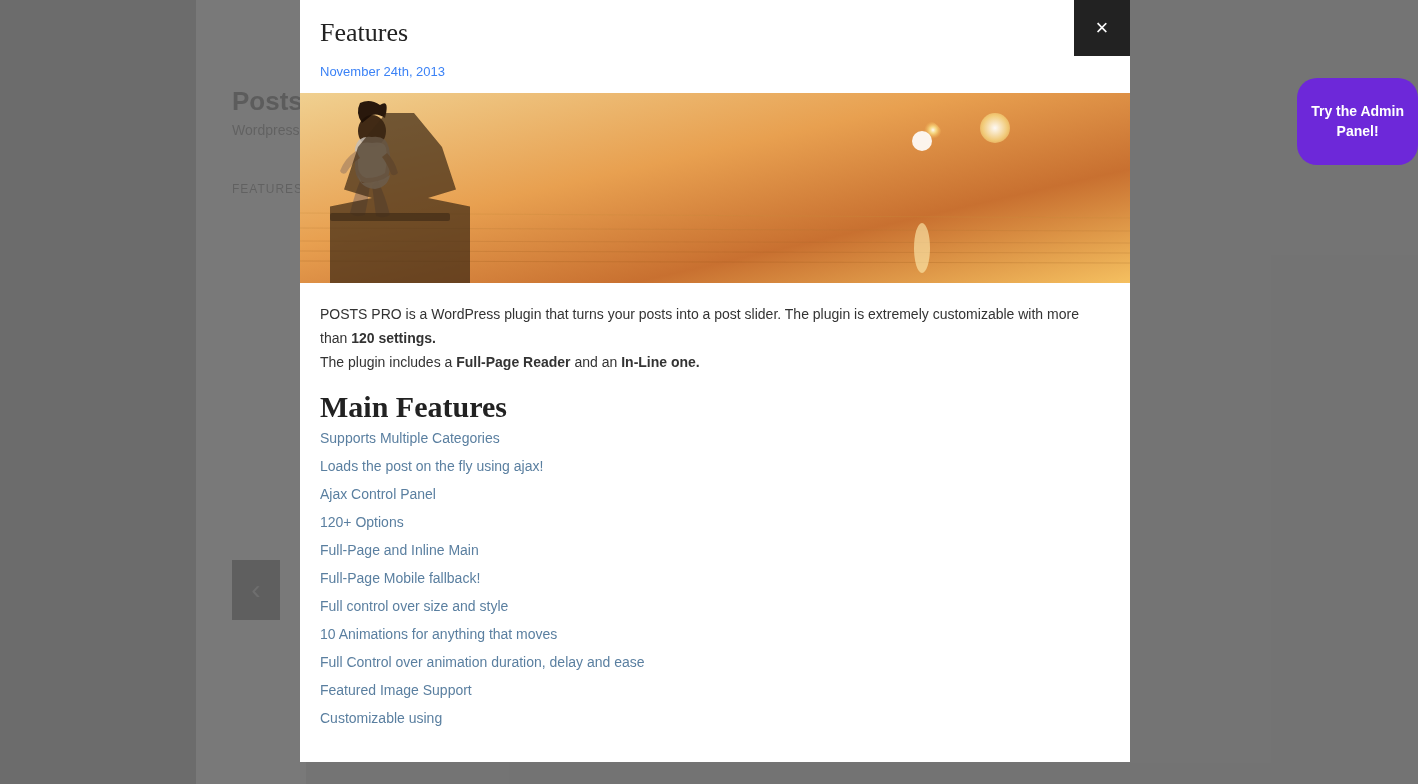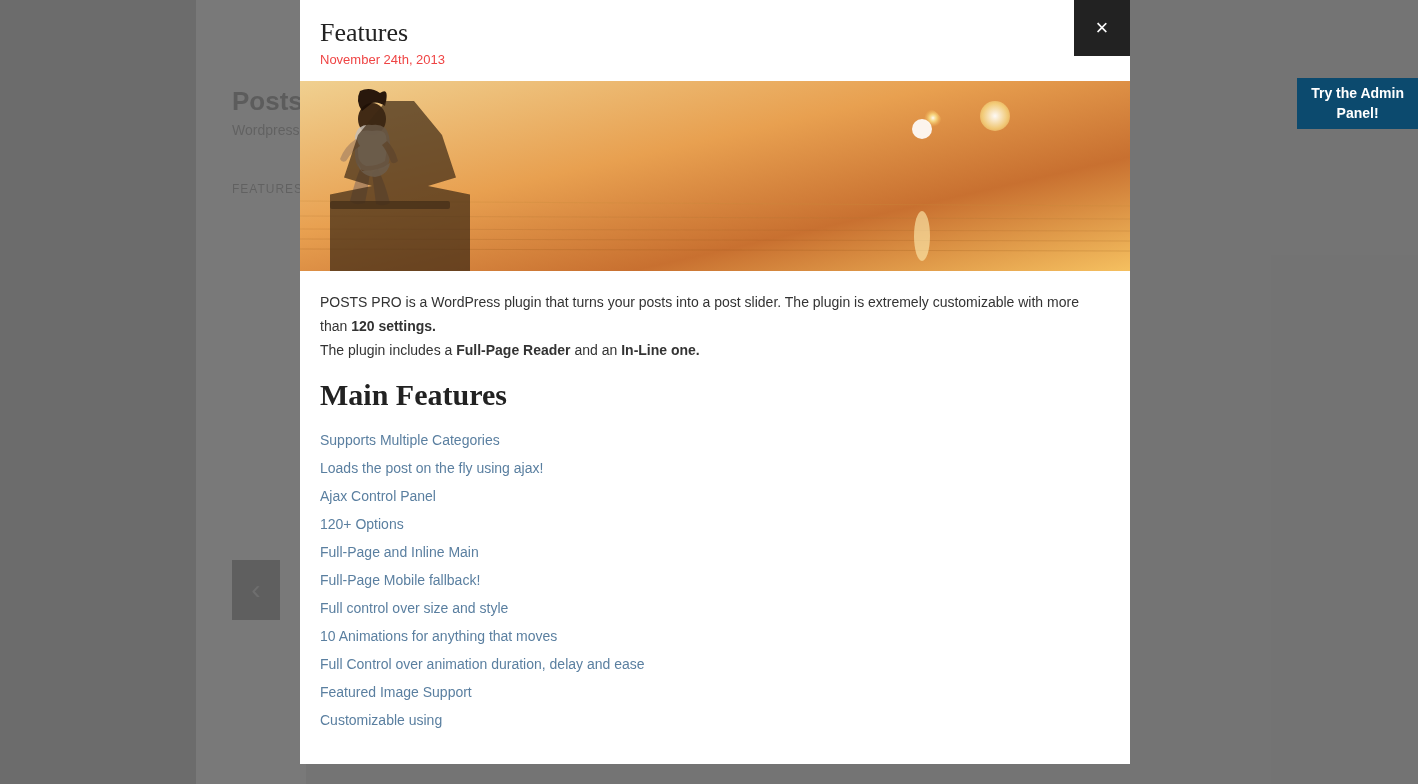--- a/index.html
+++ b/index.html
@@ -98,29 +98,30 @@
       content: '‹';
       color: #aaa;
       font-size: 28px;
     }
 
     
     .try-admin-btn {
       position: absolute;
       right: 0;
       top: 78px;
-      background: #0c4a6e;
+      background: #6d28d9;
       color: white;
-      padding: 6px 14px;
+      padding: 24px 14px;
       font-size: 14px;
       font-weight: bold;
       z-index: 10;
       cursor: pointer;
       text-align: center;
       line-height: 1.4;
+      border-radius: 20px;
     }
 
     
     .modal {
       position: absolute;
       left: 300px;
       top: 0;
       width: 830px;
       background: white;
       z-index: 5;
@@ -137,22 +138,22 @@
 
     .modal-title {
       font-size: 26px;
       font-weight: normal;
       color: #222;
       font-family: Georgia, serif;
     }
 
     .modal-date {
       font-size: 13px;
-      color: #ef4444;
-      margin-top: 4px;
+      color: #3b82f6;
+      margin-top: 16px;
     }
 
     
     .close-btn {
       position: absolute;
       top: 0;
       right: 0;
       width: 56px;
       height: 56px;
       background: #222;
@@ -209,21 +210,20 @@
       line-height: 1.7;
       color: #333;
       margin-bottom: 16px;
     }
 
     .main-features-title {
       font-size: 30px;
       font-weight: bold;
       color: #222;
       font-family: Georgia, serif;
-      margin-bottom: 14px;
     }
 
     .features-list {
       list-style: none;
       padding: 0;
     }
 
     .features-list li {
       font-size: 14px;
       color: #5a7fa0;

